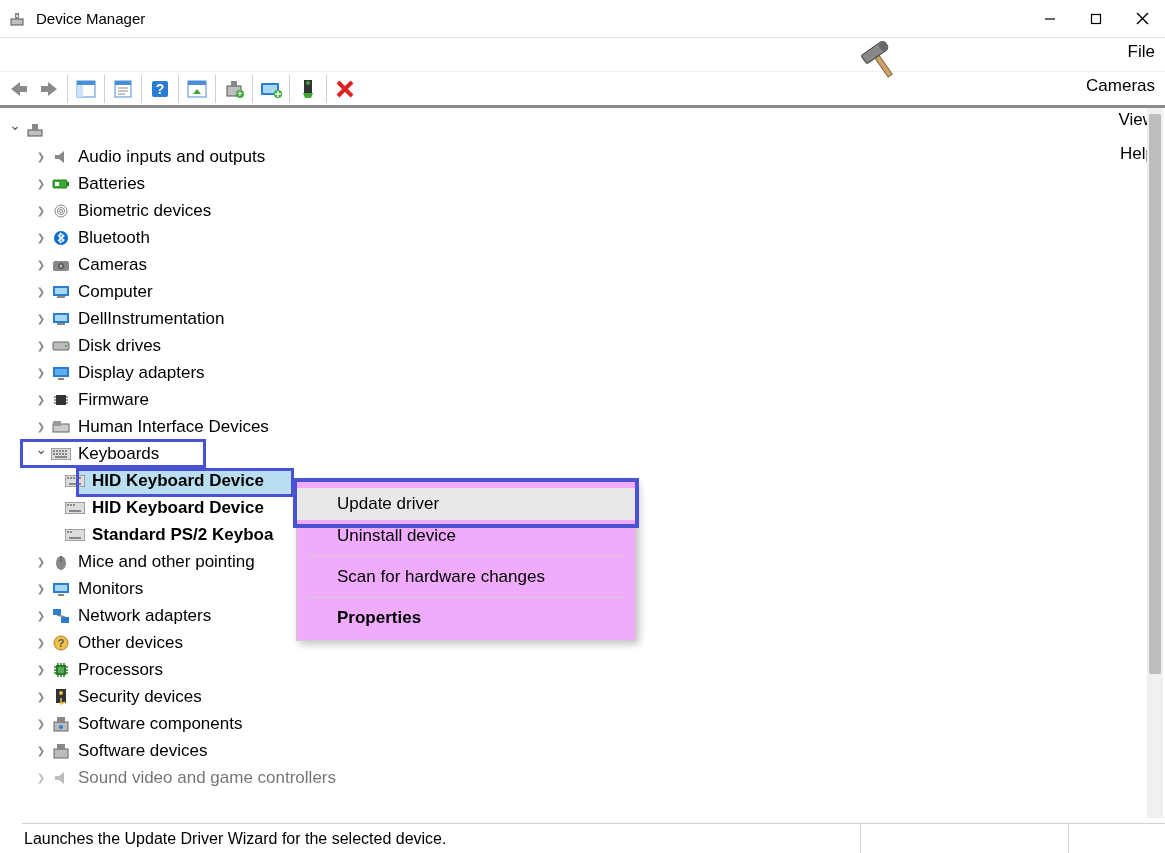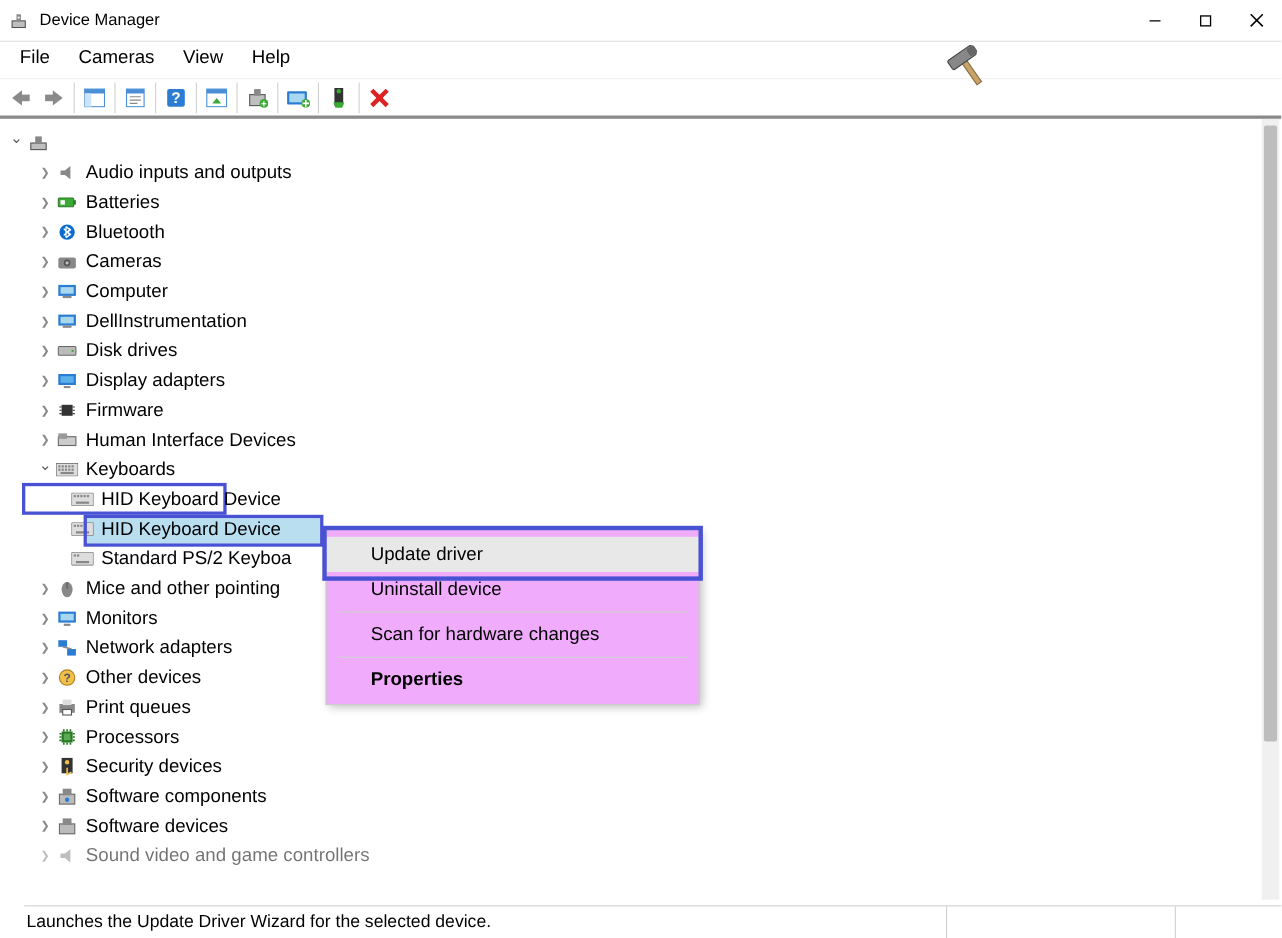--- a/index.html
+++ b/index.html
@@ -24,25 +24,26 @@
   .titlebar .app-icon { width: 18px; height: 18px; margin-right: 10px; display:flex; align-items:center; justify-content:center;}
   .titlebar .title { font-size: 15px; }
   .win-controls { margin-left: auto; display: flex; }
   .win-btn { width: 46px; height: 38px; display:flex; align-items:center; justify-content:center; }
   .win-btn svg { pointer-events:none; }
 
   
   .menubar {
     height: 34px;
     display: flex;
-    align-items: flex-start;
+    align-items: flex-end;
     padding-left: 8px;
     gap: 6px;
     border-bottom: 1px solid #f0f0f0;
     position: relative;
+    flex-direction: column;
   }
   .menubar .menu-item {
     padding: 4px 10px;
     font-size: 17px;
   }
 
   .hammer-overlay {
     position: absolute;
     right: 260px;
     top: 2px;
@@ -82,21 +83,21 @@
     white-space: nowrap;
   }
   .tree-row .expander { width: 18px; text-align:center; color:#5a5a5a; font-size:12px; }
   .tree-row .expander.down::before { content: "\2304"; font-size:14px; position:relative; top:-4px;}
   .tree-row .expander.right::before { content: "\276F"; font-size:10px; color:#888;}
   .tree-row .node-icon { width: 22px; height:22px; display:flex; align-items:center; justify-content:center; margin-right:4px;}
   .tree-row .node-label { padding: 0 2px; }
 
   .indent-0 { padding-left: 0px; }
   .indent-1 { padding-left: 26px; }
-  .indent-2 { padding-left: 58px; }
+  .indent-2 { padding-left: 58px; font-weight: bold; }
 
   .keyboards-box { position:absolute; left:20px; top:331px; width:186px; height:29px; border:3px solid #4a52d4; pointer-events:none;}
   .hid-sel-box { position:absolute; left:76px; top:360px; width:218px; height:29px; border:3px solid #4a52d4; pointer-events:none; z-index:2;}
   .hid-sel-bg { position:absolute; left:79px; top:363px; width:212px; height:23px; background:#b8def0; z-index:0;}
 
   
   .context-menu {
     position: absolute;
     left: 296px;
     top: 481px;
@@ -327,20 +328,31 @@
       <span class="node-icon">
           <svg width="18" height="14">
             <rect x="1" y="3" width="14" height="8" rx="1" fill="#3aaa35" stroke="#2a7a25"></rect>
             <rect x="15" y="5" width="2" height="4" fill="#2a7a25"></rect>
             <rect x="3" y="5" width="4" height="4" fill="#fff"></rect>
           </svg>
         </span>
       <span class="node-label">Batteries</span>
     </div>
 
+    <div class="tree-row indent-1">
+      <span class="expander right"></span>
+      <span class="node-icon">
+          <svg width="16" height="16">
+            <circle cx="8" cy="8" r="6" fill="none" stroke="#888" stroke-width="1"></circle>
+            <circle cx="8" cy="8" r="3.5" fill="none" stroke="#888"></circle>
+            <circle cx="8" cy="8" r="1.5" fill="none" stroke="#888"></circle>
+          </svg>
+        </span>
+      <span class="node-label">Biometric devices</span>
+    </div>
 
     <div class="tree-row indent-1">
       <span class="expander right"></span>
       <span class="node-icon">
           <svg width="16" height="16">
             <circle cx="8" cy="8" r="7" fill="#0a6ed1"></circle>
             <path d="M7 3 L11 6 L7 9 L7 3 M7 13 L11 10 L7 7 L7 13 M5 5 L11 11 M5 11 L11 5" stroke="#fff" stroke-width="1.2" fill="none"></path>
           </svg>
         </span>
       <span class="node-label">Bluetooth</span>
@@ -542,31 +554,20 @@
       <span class="expander right"></span>
       <span class="node-icon">
           <svg width="16" height="16">
             <circle cx="8" cy="8" r="7" fill="#f0c04a" stroke="#b08020"></circle>
             <text x="8" y="12" text-anchor="middle" font-size="11" font-weight="bold" fill="#555">?</text>
           </svg>
         </span>
       <span class="node-label">Other devices</span>
     </div>
 
-    <div class="tree-row indent-1">
-      <span class="expander right"></span>
-      <span class="node-icon">
-          <svg width="18" height="16">
-            <rect x="2" y="5" width="14" height="8" fill="#888"></rect>
-            <rect x="5" y="1" width="8" height="5" fill="#ddd"></rect>
-            <rect x="5" y="10" width="8" height="5" fill="#fff" stroke="#555"></rect>
-          </svg>
-        </span>
-      <span class="node-label">Print queues</span>
-    </div>
 
     <div class="tree-row indent-1">
       <span class="expander right"></span>
       <span class="node-icon">
           <svg width="16" height="16">
             <rect x="3" y="3" width="10" height="10" fill="#2a7a25"></rect>
             <rect x="5" y="5" width="6" height="6" fill="#5aaa55"></rect>
             <g stroke="#2a7a25" stroke-width="1.5">
               <line x1="1" y1="5" x2="3" y2="5"></line>
               <line x1="1" y1="8" x2="3" y2="8"></line>

